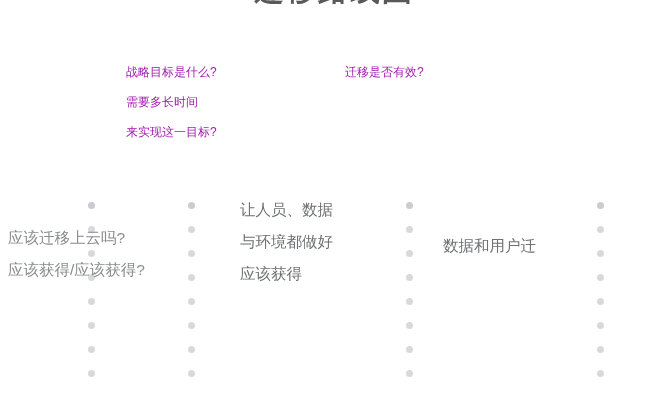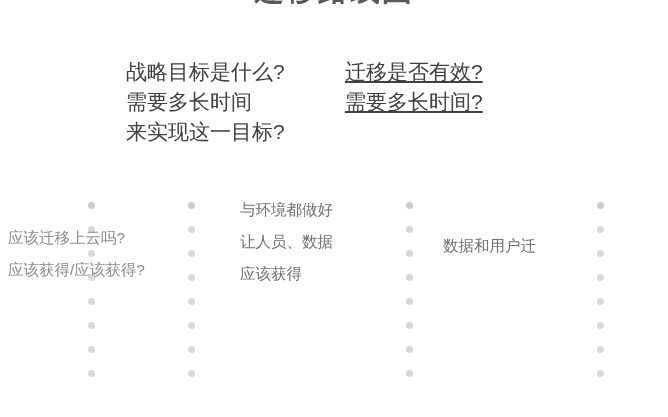--- a/index.html
+++ b/index.html
@@ -32,30 +32,30 @@
     font-size: 30px;
     font-weight: bold;
     color: #58595b;
     letter-spacing: 2px;
     white-space: nowrap;
   }
 
   
   .qblock {
     position: absolute;
-    color: #404040;
-    font-size: 21px;
+    color: #a21caf;
+    font-size: 12px;
     line-height: 30px;
   }
   .qblock .line {
     display: block;
     white-space: nowrap;
   }
   .q1 { left: 126px; top: 57px; }
-  .q2 { left: 345px; top: 57px; text-decoration: underline; }
+  .q2 { left: 345px; top: 57px; }
 
   
   .tblock {
     position: absolute;
     color: #6e7072;
     font-size: 15.5px;
     line-height: 32px;
   }
   .tblock .line {
     display: block;
@@ -97,21 +97,20 @@
   <div class="title">迁移路线图</div>
 
   <div class="qblock q1">
     <span class="line">战略目标是什么?</span>
     <span class="line">需要多长时间</span>
     <span class="line">来实现这一目标?</span>
   </div>
 
   <div class="qblock q2">
     <span class="line">迁移是否有效?</span>
-    <span class="line">需要多长时间?</span>
   </div>
 
   <div class="rail rail-1">
     <span class="dot head"></span>
     <span class="dot"></span>
     <span class="dot"></span>
     <span class="dot"></span>
     <span class="dot"></span>
     <span class="dot"></span>
     <span class="dot"></span>
@@ -147,22 +146,22 @@
     <span class="dot"></span>
     <span class="dot"></span>
   </div>
 
   <div class="tblock t1">
     <span class="line">应该迁移上云吗?</span>
     <span class="line">应该获得/应该获得?</span>
   </div>
 
   <div class="tblock t2">
+    <span class="line">让人员、数据</span>
     <span class="line">与环境都做好</span>
-    <span class="line">让人员、数据</span>
     <span class="line">应该获得</span>
   </div>
 
   <div class="tblock t3">
     <span class="line">数据和用户迁</span>
   </div>
 
 </div>
 
 </body></html>

